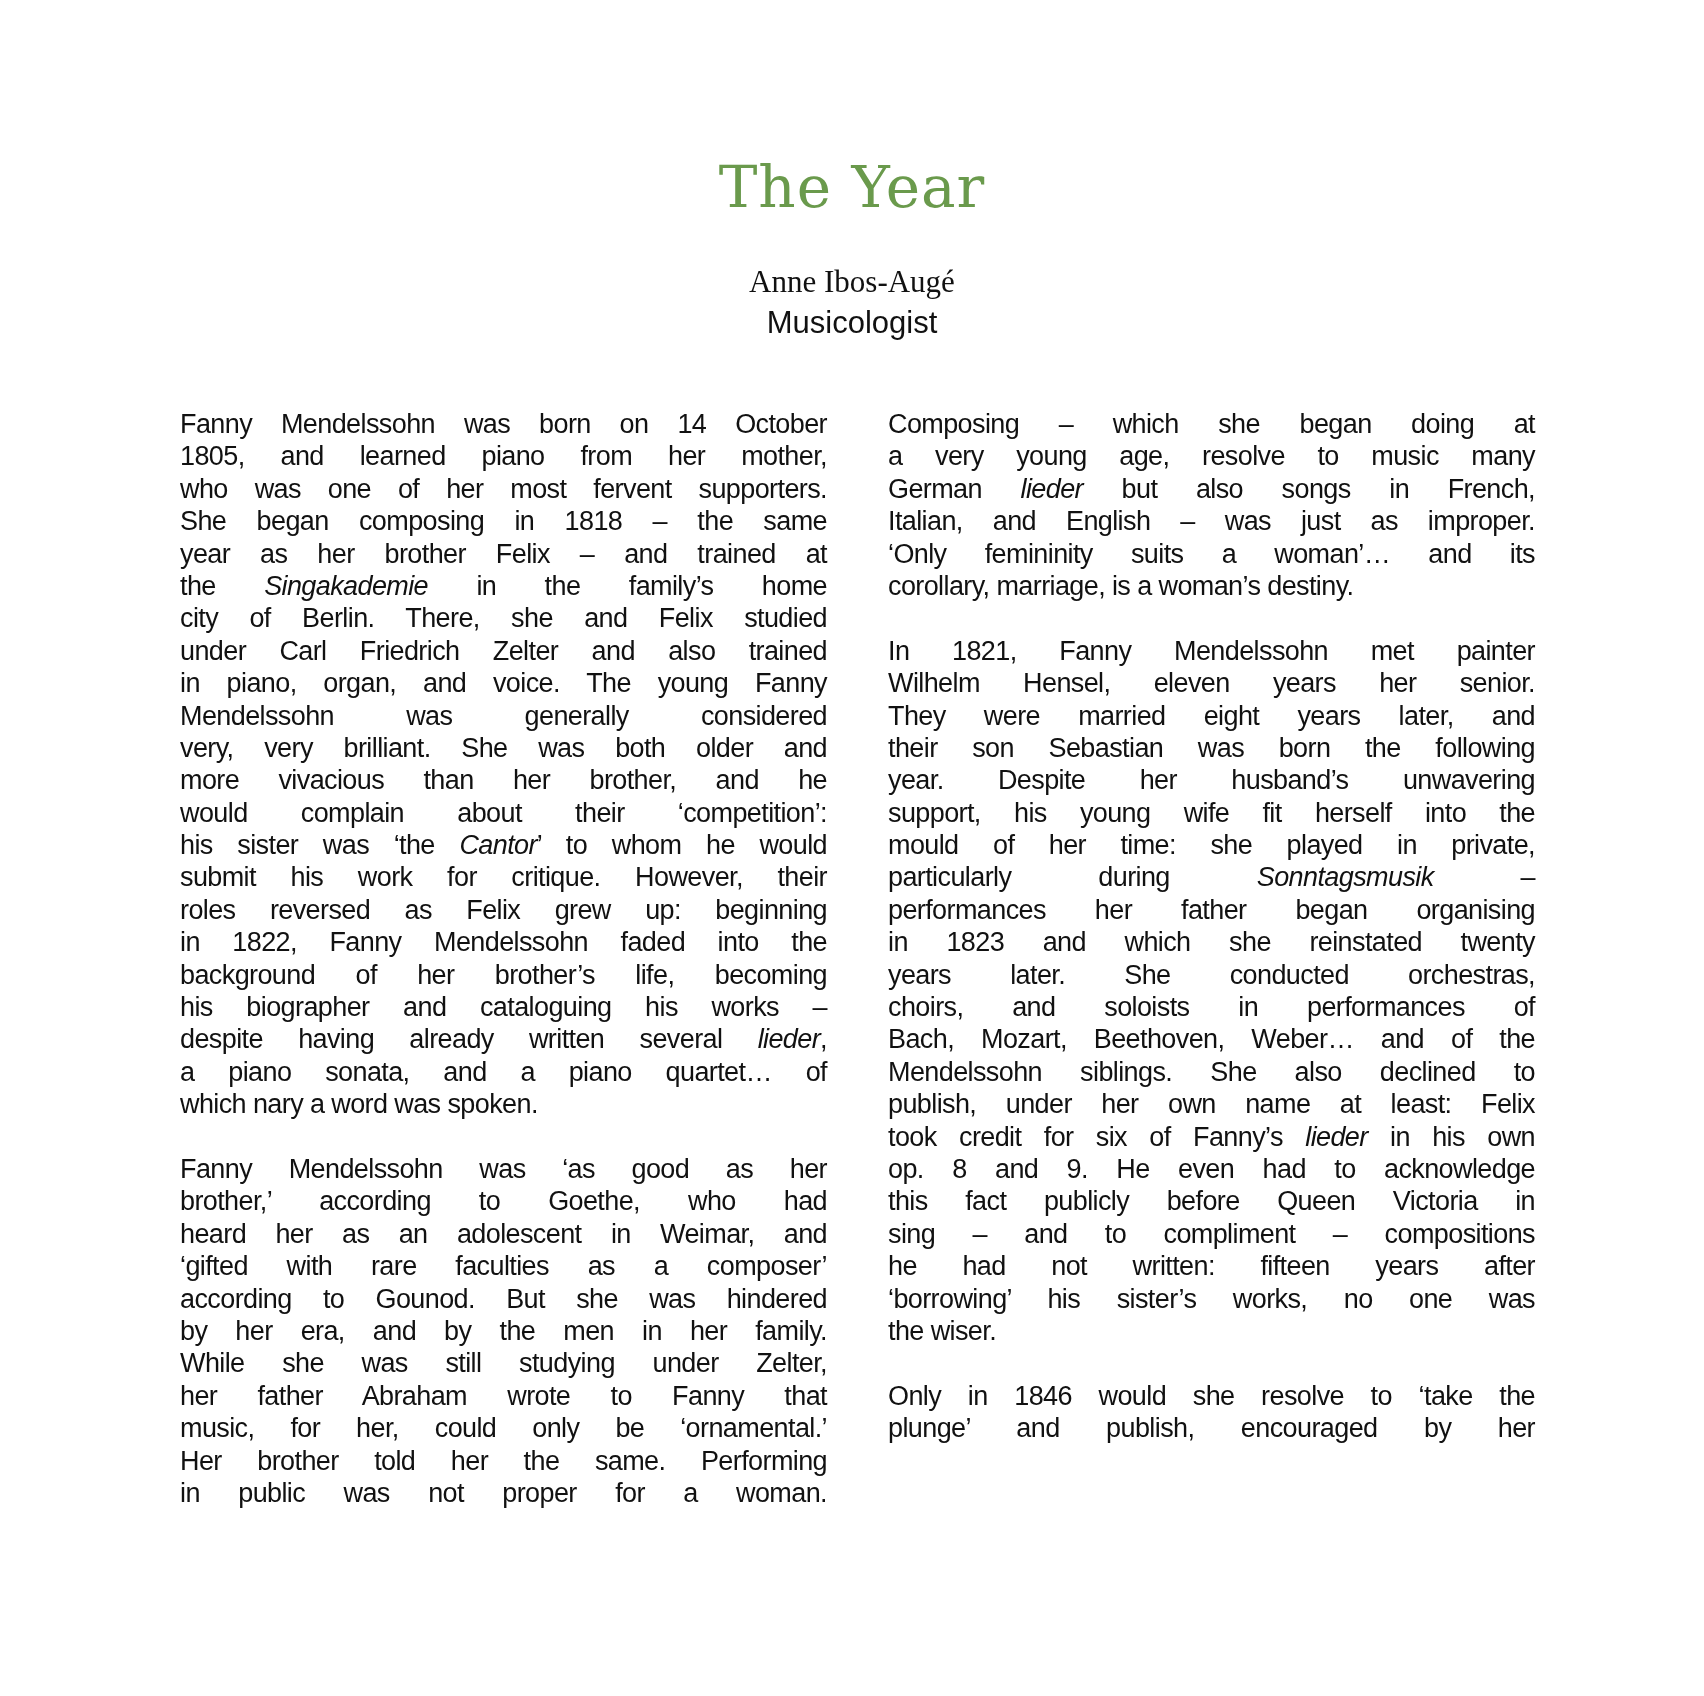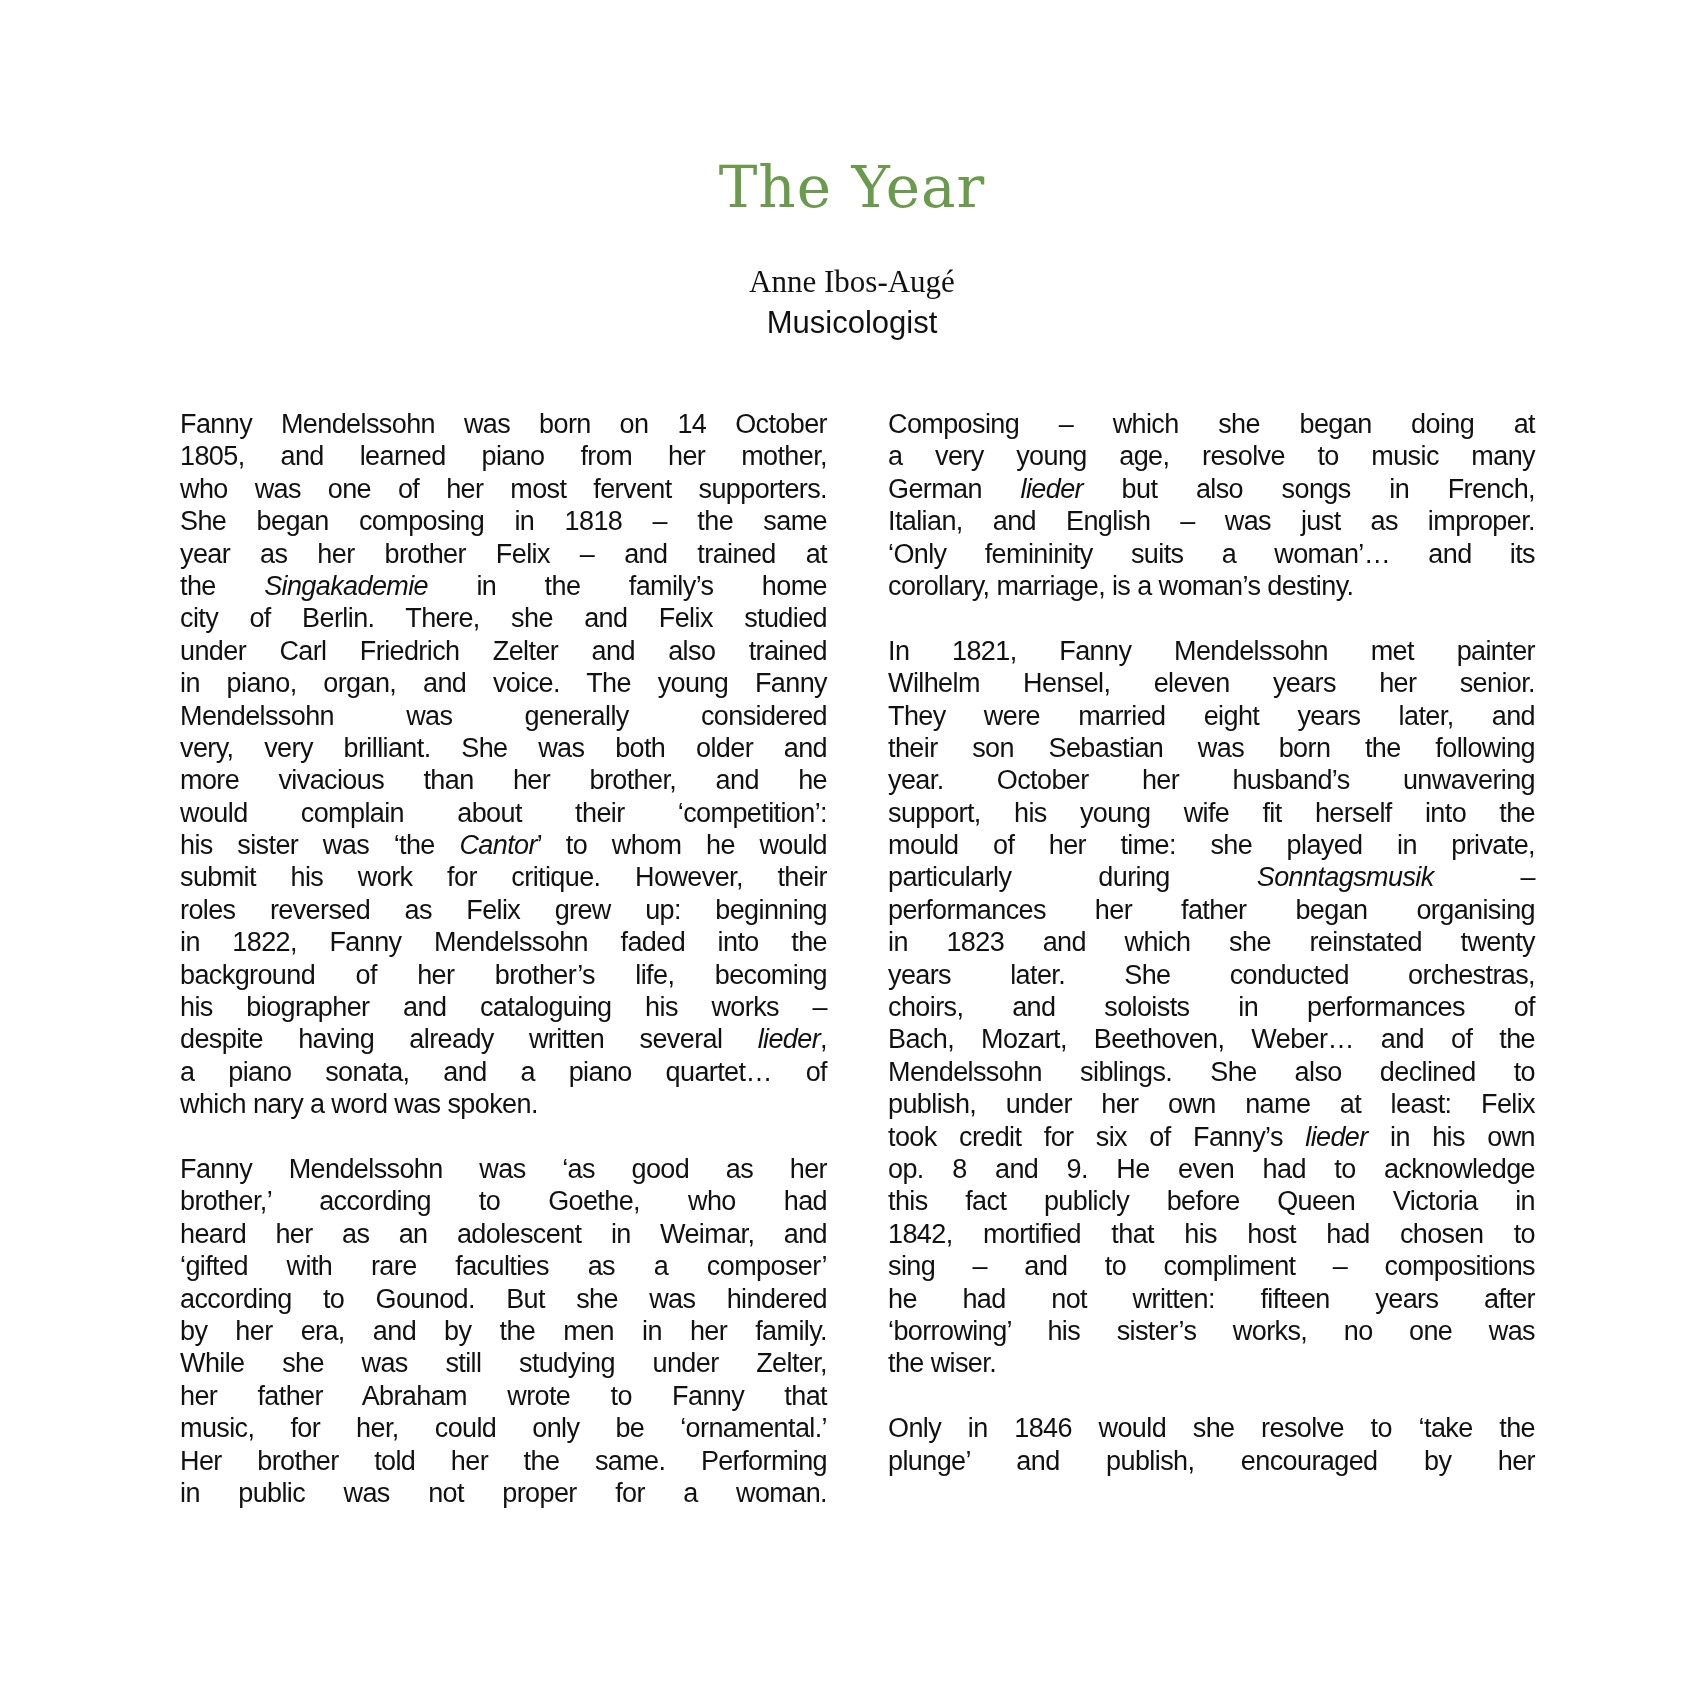--- a/index.html
+++ b/index.html
@@ -90,35 +90,34 @@
         <span class="line" style="display: block;"><span style="white-space: nowrap;"><span>German </span><i>lieder</i><span> but also songs in French,</span></span></span>
         <span class="line" style="display: block;"><span style="white-space: nowrap;"><span>Italian, and English – was just as improper.</span></span></span>
         <span class="line" style="display: block;"><span style="white-space: nowrap;"><span>‘Only femininity suits a woman’… and its</span></span></span>
         <span class="line last"><span>corollary, marriage, is a woman’s destiny.</span></span>
       </div>
       <div class="para">
         <span class="line" style="display: block;"><span style="white-space: nowrap;"><span>In 1821, Fanny Mendelssohn met painter</span></span></span>
         <span class="line" style="display: block;"><span style="white-space: nowrap;"><span>Wilhelm Hensel, eleven years her senior.</span></span></span>
         <span class="line" style="display: block;"><span style="white-space: nowrap;"><span>They were married eight years later, and</span></span></span>
         <span class="line" style="display: block;"><span style="white-space: nowrap;"><span>their son Sebastian was born the following</span></span></span>
-        <span class="line" style="display: block;"><span style="white-space: nowrap;"><span>year. October her husband’s unwavering</span></span></span>
+        <span class="line" style="display: block;"><span style="white-space: nowrap;"><span>year. Despite her husband’s unwavering</span></span></span>
         <span class="line" style="display: block;"><span style="white-space: nowrap;"><span>support, his young wife fit herself into the</span></span></span>
         <span class="line" style="display: block;"><span style="white-space: nowrap;"><span>mould of her time: she played in private,</span></span></span>
         <span class="line" style="display: block;"><span style="white-space: nowrap;"><span>particularly during </span><i>Sonntagsmusik</i><span> –</span></span></span>
         <span class="line" style="display: block;"><span style="white-space: nowrap;"><span>performances her father began organising</span></span></span>
         <span class="line" style="display: block;"><span style="white-space: nowrap;"><span>in 1823 and which she reinstated twenty</span></span></span>
         <span class="line" style="display: block;"><span style="white-space: nowrap;"><span>years later. She conducted orchestras,</span></span></span>
         <span class="line" style="display: block;"><span style="white-space: nowrap;"><span>choirs, and soloists in performances of</span></span></span>
         <span class="line" style="display: block;"><span style="white-space: nowrap;"><span>Bach, Mozart, Beethoven, Weber… and of the</span></span></span>
         <span class="line" style="display: block;"><span style="white-space: nowrap;"><span>Mendelssohn siblings. She also declined to</span></span></span>
         <span class="line" style="display: block;"><span style="white-space: nowrap;"><span>publish, under her own name at least: Felix</span></span></span>
         <span class="line" style="display: block;"><span style="white-space: nowrap; word-spacing: 0.00173611px;"><span>took credit for six of Fanny’s </span><i>lieder</i><span> in his own</span></span></span>
         <span class="line" style="display: block;"><span style="white-space: nowrap;"><span>op. 8 and 9. He even had to acknowledge</span></span></span>
         <span class="line" style="display: block;"><span style="white-space: nowrap;"><span>this fact publicly before Queen Victoria in</span></span></span>
-        <span class="line" style="display: block;"><span style="white-space: nowrap;"><span>1842, mortified that his host had chosen to</span></span></span>
         <span class="line" style="display: block;"><span style="white-space: nowrap;"><span>sing – and to compliment – compositions</span></span></span>
         <span class="line" style="display: block;"><span style="white-space: nowrap;"><span>he had not written: fifteen years after</span></span></span>
         <span class="line" style="display: block;"><span style="white-space: nowrap;"><span>‘borrowing’ his sister’s works, no one was</span></span></span>
         <span class="line last"><span>the wiser.</span></span>
       </div>
       <div class="para">
         <span class="line" style="display: block;"><span style="white-space: nowrap;"><span>Only in 1846 would she resolve to ‘take the</span></span></span>
         <span class="line" style="display: block;"><span style="white-space: nowrap;"><span>plunge’ and publish, encouraged by her</span></span></span>
       </div>
     </div>

